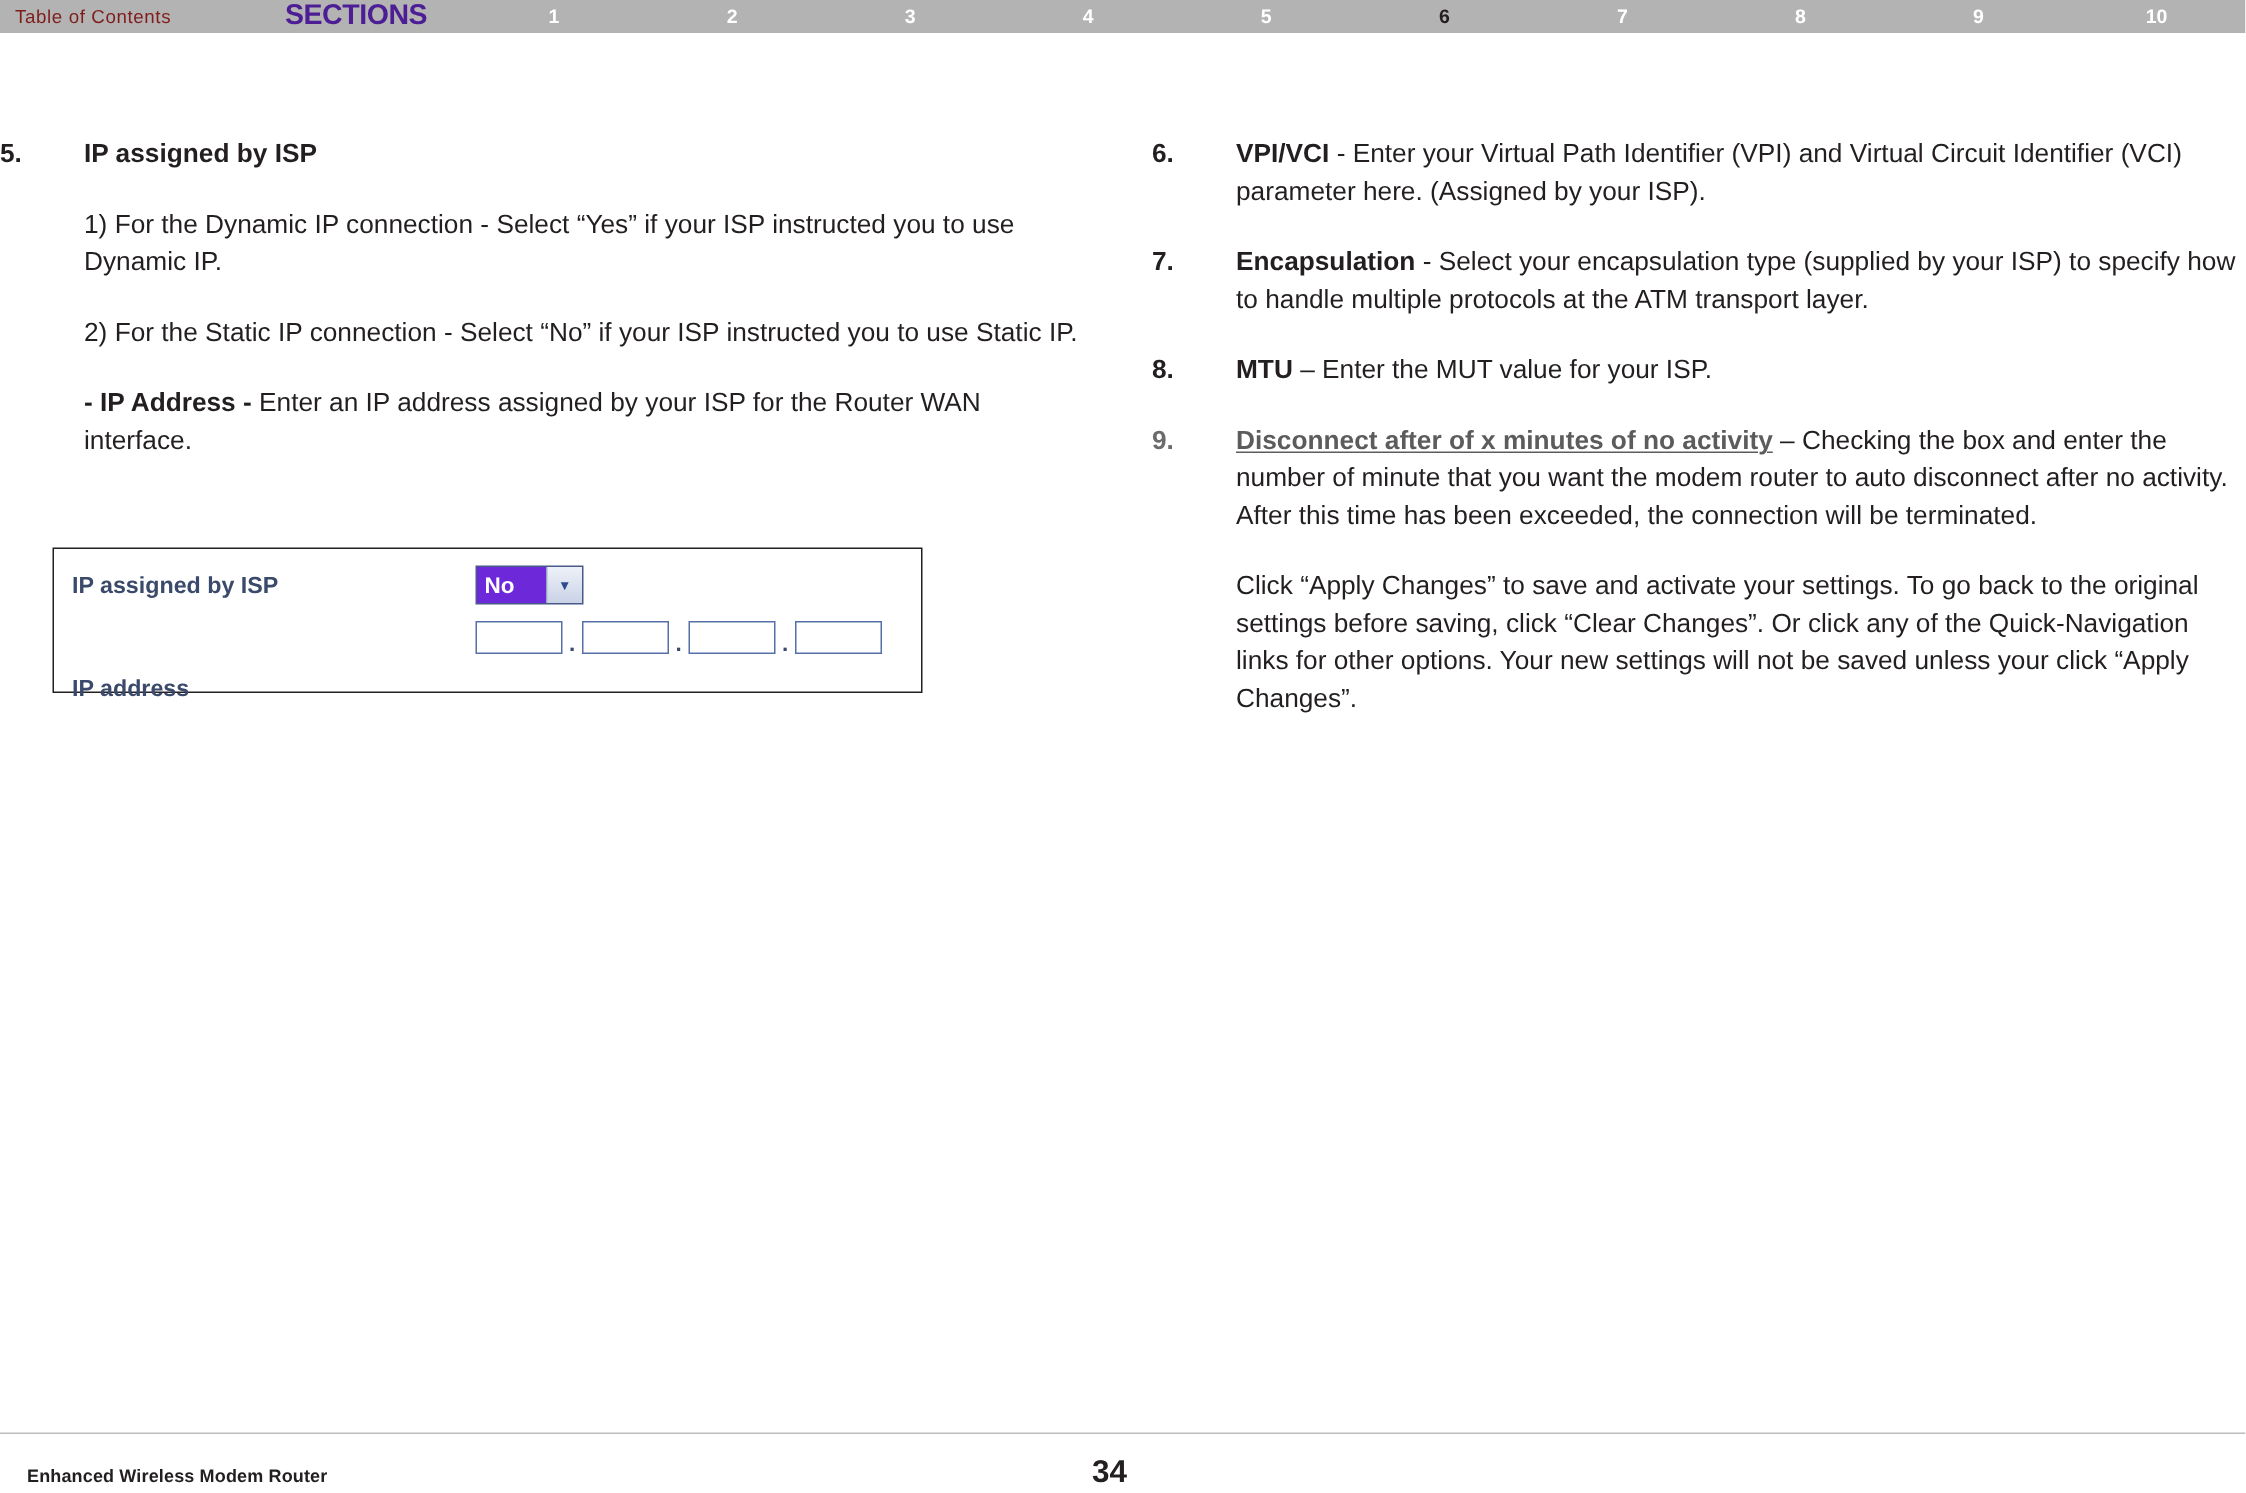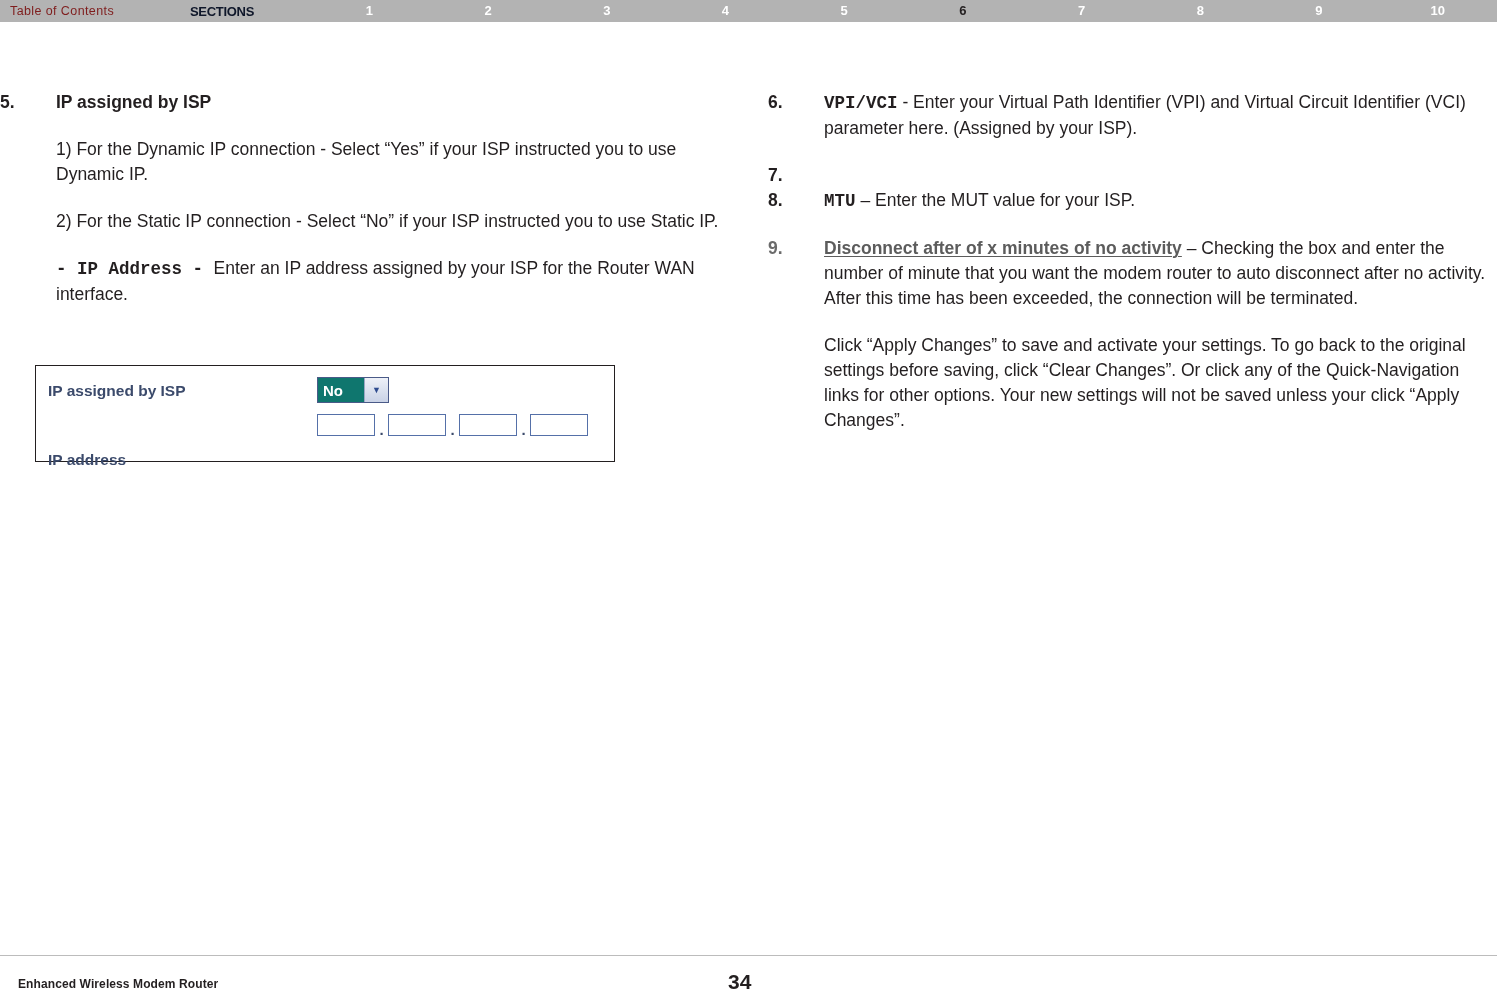--- a/index.html
+++ b/index.html
@@ -29,22 +29,22 @@
   .toc {
     color: #7f1d1d;
     font-size: 12.5px;
     letter-spacing: 0.4px;
     padding-left: 10px;
     width: 165px;
     box-sizing: border-box;
     font-weight: 400;
   }
   .sections-label {
-    color: #0f172a;
-    font-size: 13px;
+    color: #4c1d95;
+    font-size: 19px;
     font-weight: 700;
     letter-spacing: -0.3px;
     width: 120px;
     margin-left: 25px;
   }
   .secnums {
     display: flex;
     flex: 1;
     align-items: center;
     height: 22px;
@@ -92,21 +92,21 @@
   }
   .body {
     flex: 1;
     font-size: 17.5px;
     line-height: 25px;
     color: #231f20;
   }
   .body p {
     margin: 0 0 22px 0;
   }
-  b { font-weight: 700; font-family: Liberation Mono, monospace; }
+  b { font-weight: 700; }
 
   .heading-row .body { font-weight: 700; }
 
   
   .blurry-phrase {
     font-weight: 700;
     color: #5c5c5c;
     text-decoration: underline;
     text-decoration-thickness: 1px;
     text-underline-offset: 2px;
@@ -148,21 +148,21 @@
     width: 72px;
     height: 26px;
     border: 1px solid #4a5a88;
     background: #ffffff;
     display: flex;
     align-items: stretch;
     box-sizing: border-box;
   }
   .select-value {
     flex: 1;
-    background: #0f766e;
+    background: #6d28d9;
     color: #ffffff;
     font-size: 15px;
     font-weight: 700;
     display: flex;
     align-items: center;
     padding-left: 5px;
     box-sizing: border-box;
   }
   .select-arrow {
     width: 23px;
@@ -273,20 +273,21 @@
     <div class="item">
       <div class="num">6.</div>
       <div class="body">
         <p><b>VPI/VCI</b><span> - Enter your Virtual Path Identifier (VPI) and Virtual Circuit Identifier (VCI) parameter here. (Assigned by your ISP).</span></p>
       </div>
     </div>
 
     <div class="item">
       <div class="num">7.</div>
       <div class="body">
+        <p><b>Encapsulation</b><span> - Select your encapsulation type (supplied by your ISP) to specify how to handle multiple protocols at the ATM transport layer.</span></p>
       </div>
     </div>
 
     <div class="item">
       <div class="num">8.</div>
       <div class="body">
         <p><b>MTU</b><span> – Enter the MUT value for your ISP.</span></p>
       </div>
     </div>
 

